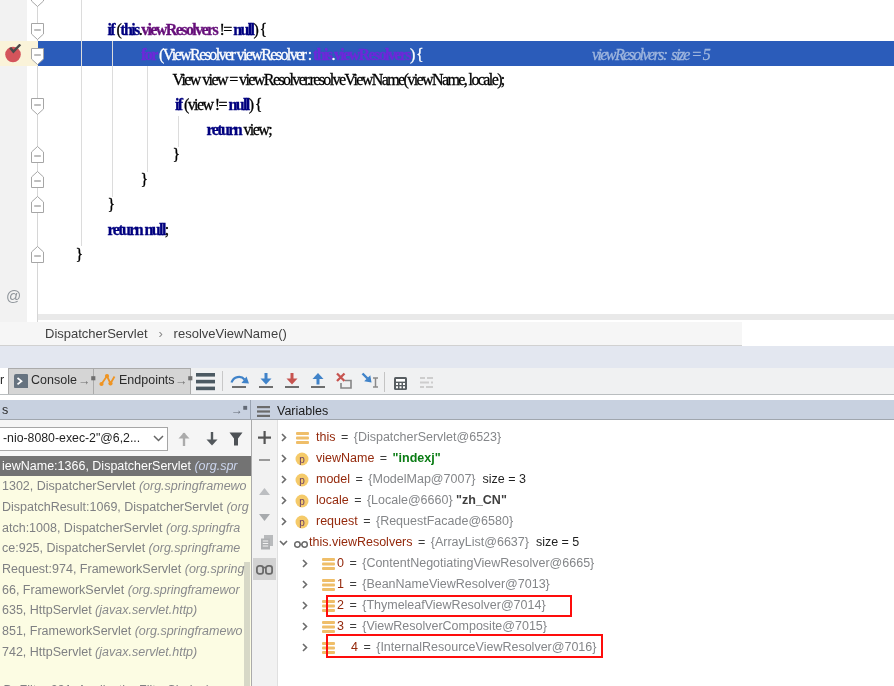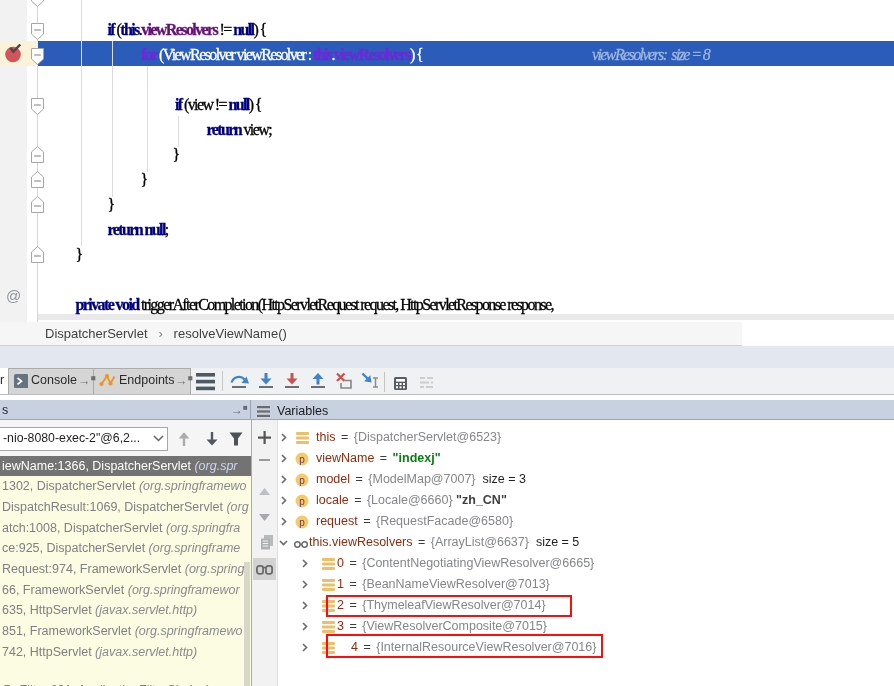--- a/index.html
+++ b/index.html
@@ -34,29 +34,29 @@
 
   <div class="abs" style="left:37.5px;top:313.5px;width:856.5px;height:6.5px;background:#e9e9e9;"></div>
 
   <div class="guide" style="left:81px;top:0;height:246px;"></div>
   <div class="guide" style="left:112px;top:40.5px;height:156px;"></div>
   <div class="guide" style="left:146.5px;top:65.5px;height:106px;"></div>
   <div class="guide" style="left:177.5px;top:115.5px;height:31px;"></div>
 
   <div class="code" style="left:107.5px;top:15.5px;"><span class="kw">if</span> (<span class="kw">this</span>.<span class="fld">viewResolvers</span> != <span class="kw">null</span>) {</div>
   <div class="code" style="left:141px;top:40.5px;color:#fff;"><span class="wb">for</span> (ViewResolver viewResolver : <span class="wb">this</span>.<span class="wb">viewResolvers</span>) {</div>
-  <div class="code" style="left:592px;top:40.5px;color:#9fb6de;font-style:italic;">viewResolvers:  size = 8</div>
+  <div class="code" style="left:592px;top:40.5px;color:#9fb6de;font-style:italic;">viewResolvers:  size = 5</div>
+  <div class="code" style="left:172.5px;top:65.5px;">View view = viewResolver.resolveViewName(viewName, locale);</div>
   <div class="code" style="left:175px;top:90.5px;"><span class="kw">if</span> (view != <span class="kw">null</span>) {</div>
   <div class="code" style="left:206.5px;top:115.5px;"><span class="kw">return</span> view;</div>
   <div class="code" style="left:172.5px;top:140.5px;">}</div>
   <div class="code" style="left:140.5px;top:165.5px;">}</div>
   <div class="code" style="left:107.5px;top:190.5px;">}</div>
   <div class="code" style="left:107.5px;top:215.5px;"><span class="kw">return</span> <span class="kw">null</span>;</div>
   <div class="code" style="left:75.5px;top:240.5px;">}</div>
-  <div class="code" style="left:75.5px;top:290.5px;"><span class="kw">private</span> <span class="kw">void</span> triggerAfterCompletion(HttpServletRequest request, HttpServletResponse response,</div>
 
   <svg class="abs" style="left:30.5px;top:-10px;" width="13" height="17" viewBox="0 0 13 17">
       <path d="M0.5 0.5 H12.5 V11 L6.5 16.5 L0.5 11 Z" fill="#fff" stroke="#a6a6a6" stroke-width="1"></path>
       <line x1="3.2" y1="7" x2="9.8" y2="7" stroke="#9b9b9b" stroke-width="1.3"></line>
     </svg>
   <svg class="abs" style="left:30.5px;top:22.5px;" width="13" height="17" viewBox="0 0 13 17">
       <path d="M0.5 0.5 H12.5 V11 L6.5 16.5 L0.5 11 Z" fill="#fff" stroke="#a6a6a6" stroke-width="1"></path>
       <line x1="3.2" y1="7" x2="9.8" y2="7" stroke="#9b9b9b" stroke-width="1.3"></line>
     </svg>
   <svg class="abs" style="left:30.5px;top:47.5px;" width="13" height="17" viewBox="0 0 13 17">

